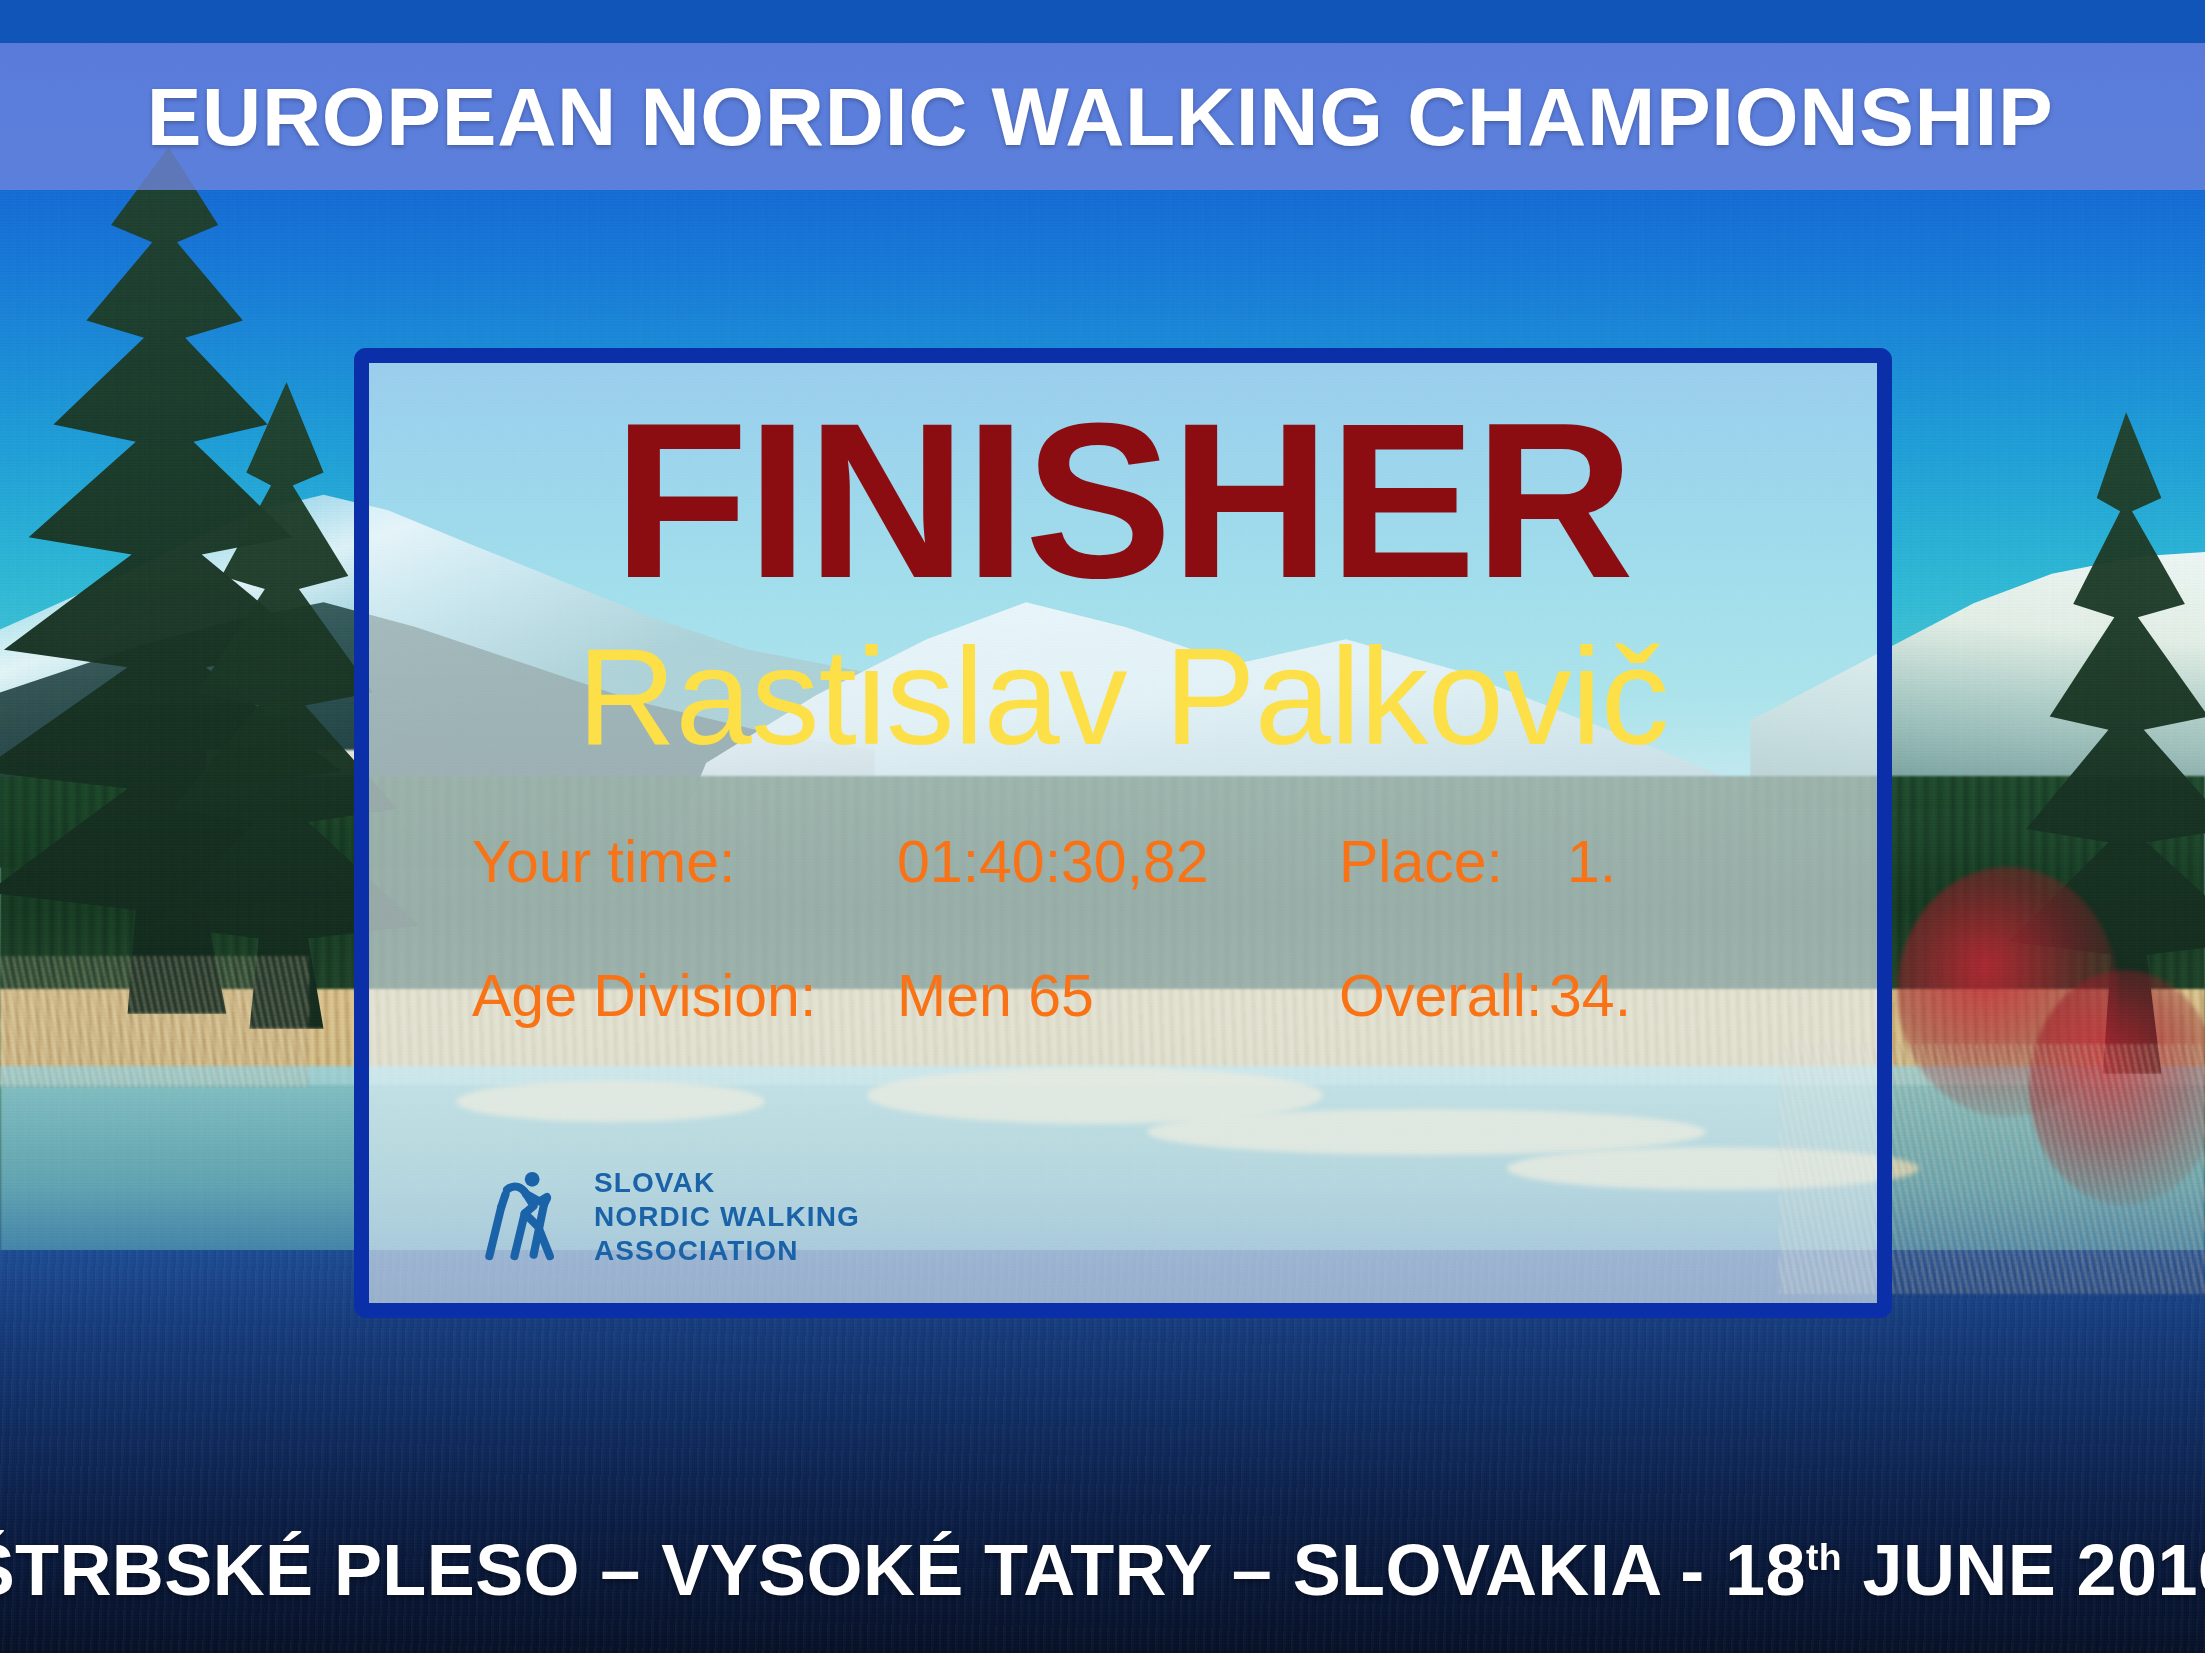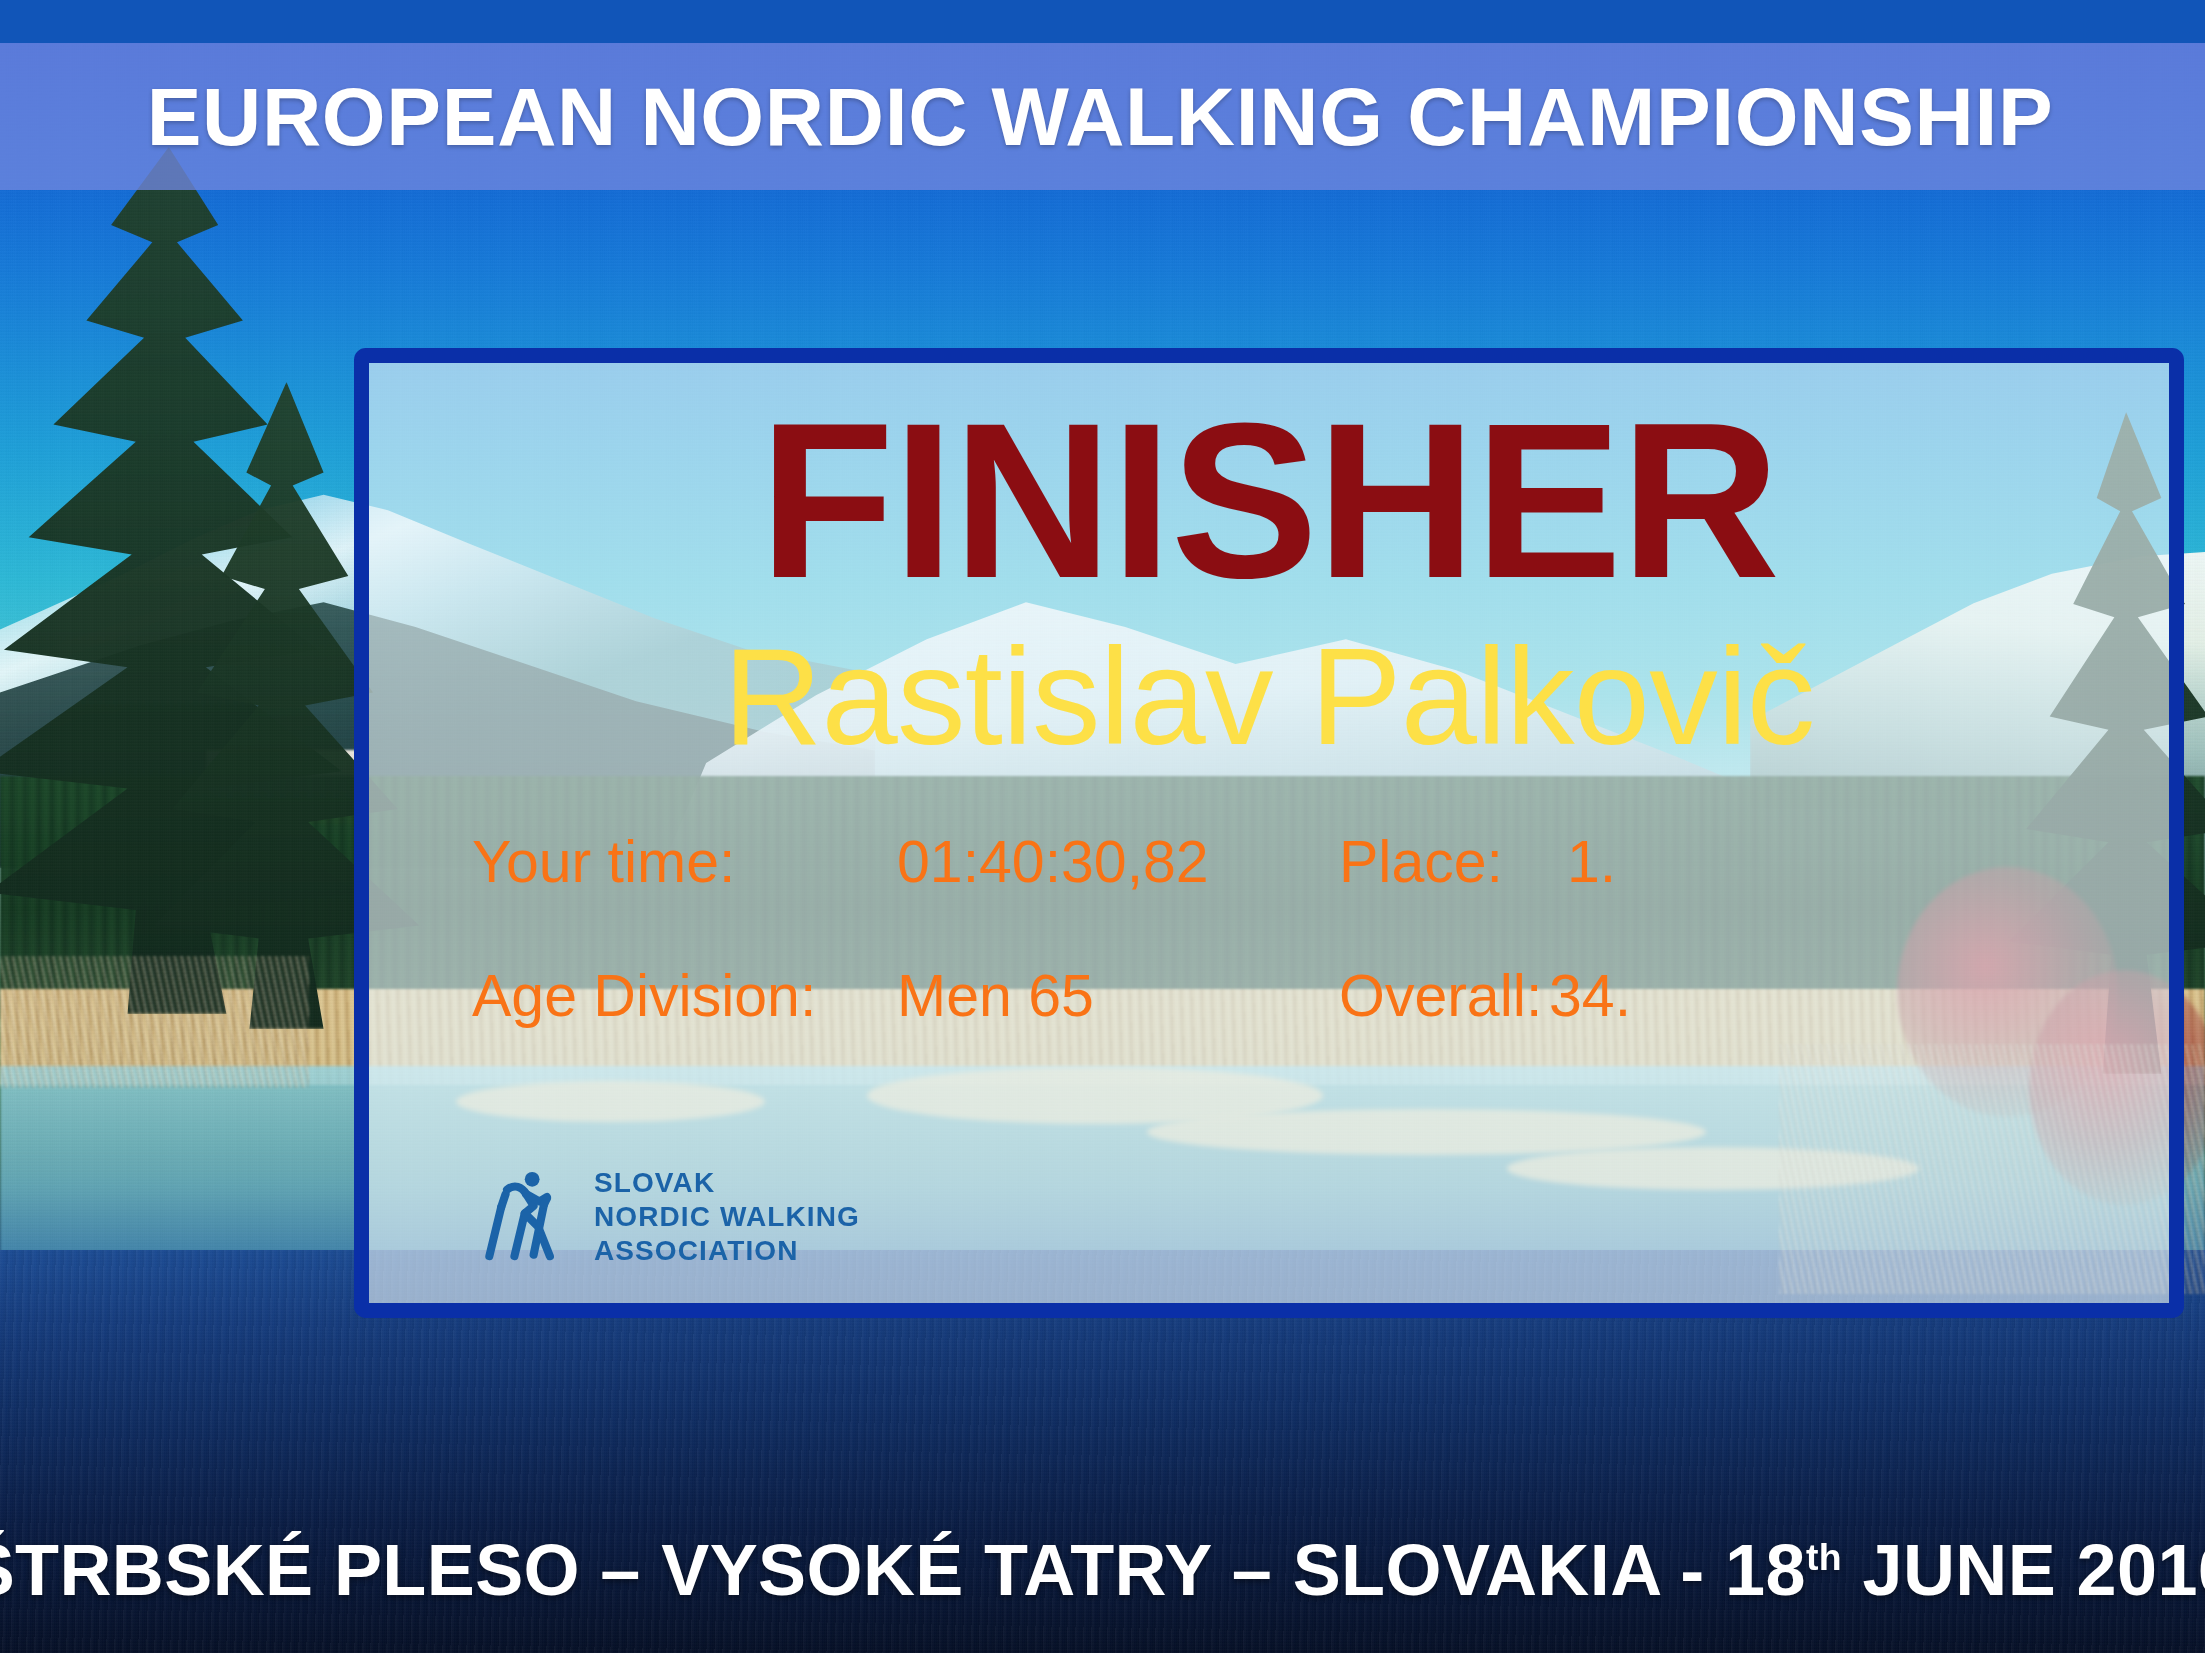--- a/index.html
+++ b/index.html
@@ -185,21 +185,21 @@
     line-height: 1;
     padding-right: 5px;
     text-shadow: 0 2.2px 4.4px rgba(0,0,0,0.25);
     white-space: nowrap;
   }
 
   
   .card {
     position: absolute;
     left: 354px; top: 348px;
-    width: 1830px; height: 970px;
+    width: 1538px; height: 970px;
     border: 15.4px solid #0a2fa8;
     border-radius: 11.8px;
     box-sizing: border-box;
     background: rgba(233,246,250,0.62);
     overflow: hidden;
   }
   .card-inner {
     position: relative;
     width: 100%; height: 100%;
     box-sizing: border-box;

